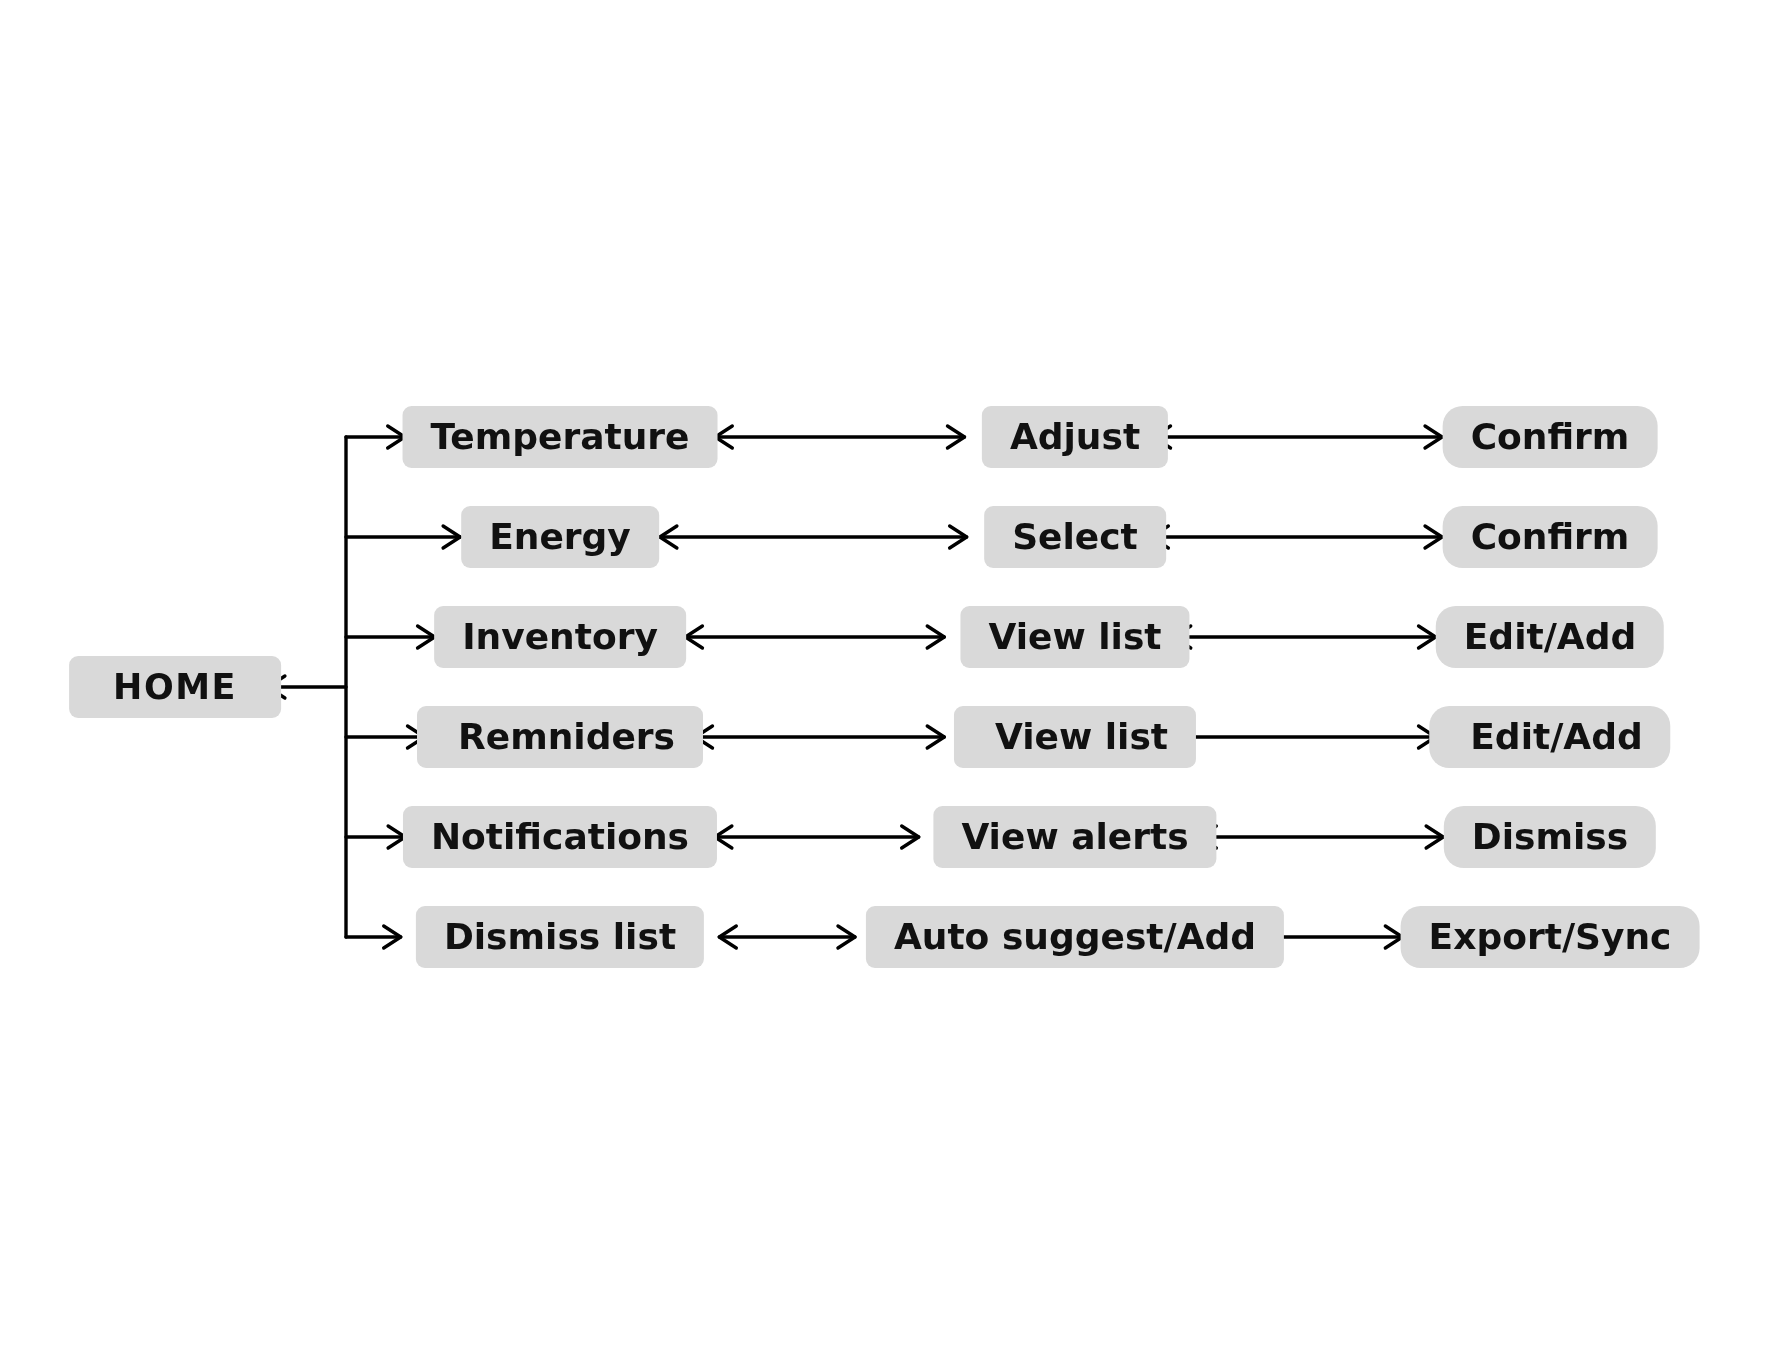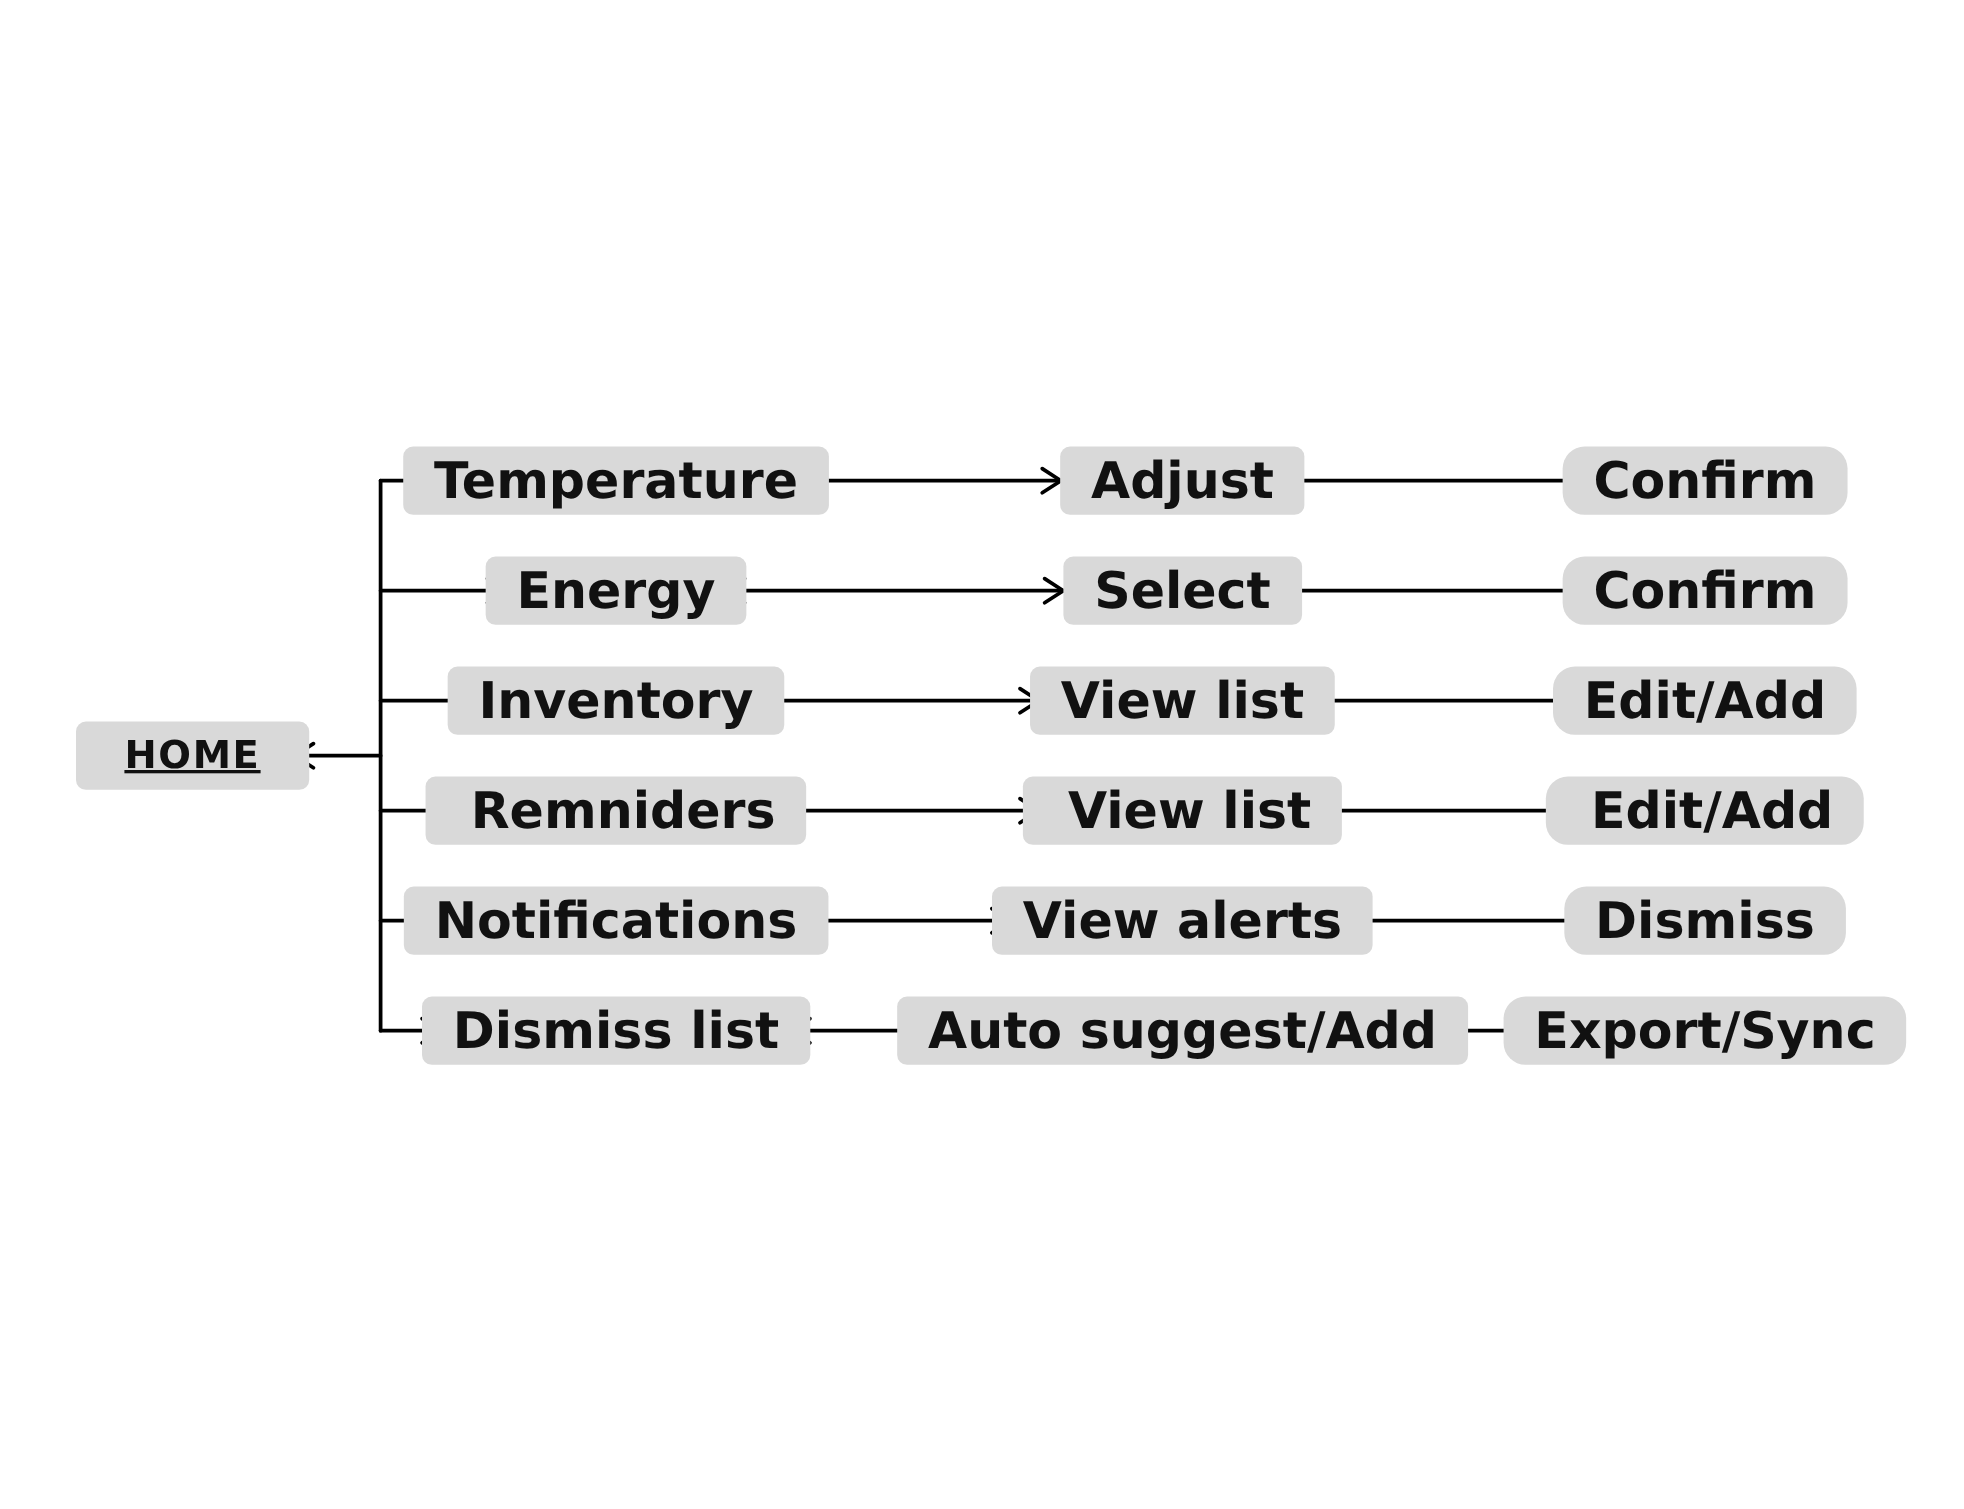--- a/index.html
+++ b/index.html
@@ -37,30 +37,29 @@
   }
   .node {
     position: absolute;
     transform: translate(-50%, -50%);
     height: 62px;
     line-height: 62px;
     padding: 0 28px;
     background: var(--box-bg);
     border-radius: 9px;
     color: var(--text);
-    font-size: 46px;
+    font-size: 36px;
     font-weight: 700;
     white-space: nowrap;
     text-align: center;
   }
   .home-node {
     font-size: 35px;
     letter-spacing: 1.5px;
     padding: 0 44px;
-    text-decoration: underline;
   }
   
   .col-0 { left: 560px; }
   .col-1 { left: 1075px; }
   .col-2 { left: 1550px; border-radius: 20px; }
   
   .row-0 .node { top: 437px; }
   .row-1 .node { top: 537px; }
   .row-2 .node { top: 637px; }
   .row-3 .node { top: 737px; padding-left: 41px; }

